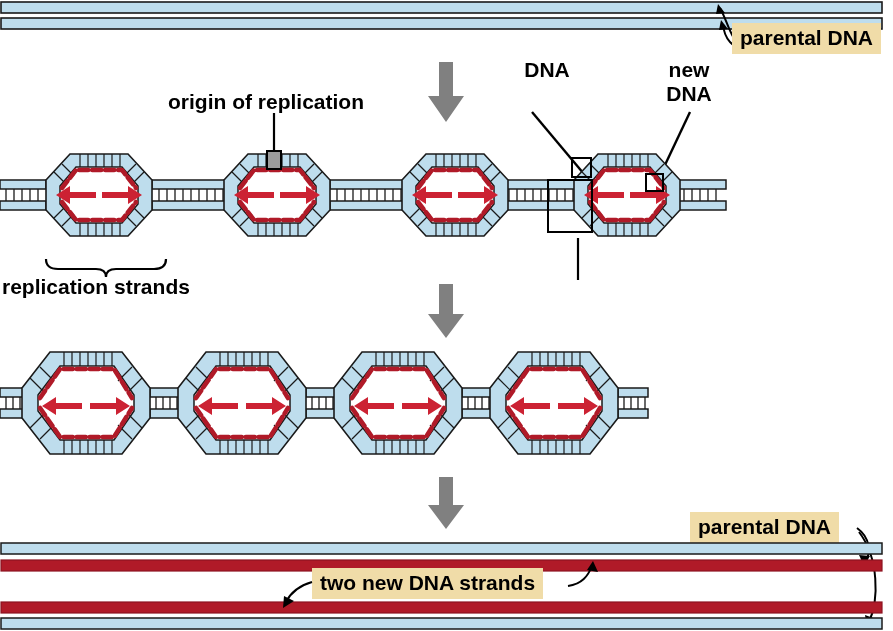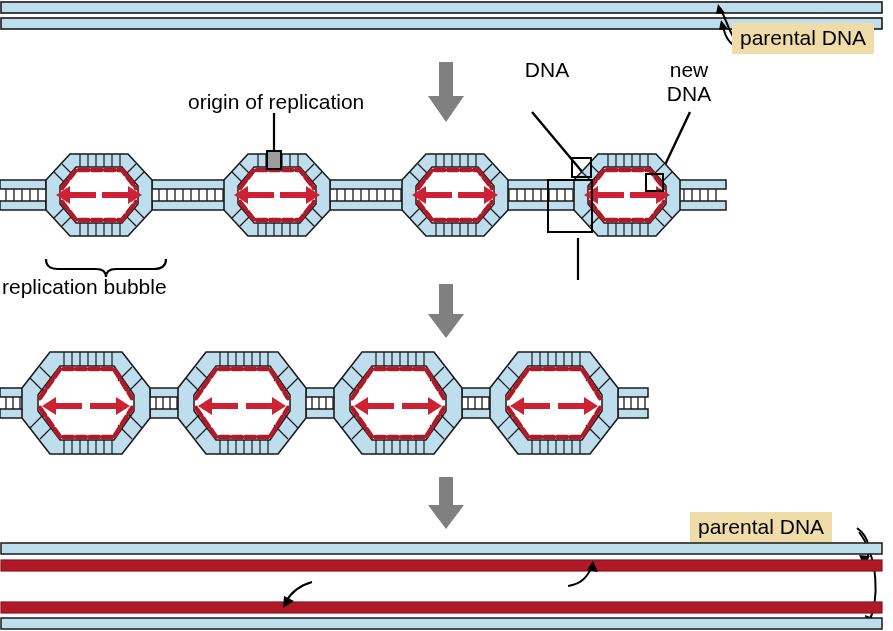--- a/index.html
+++ b/index.html
@@ -1,19 +1,19 @@
 <!DOCTYPE html>
 <html><head>
 <meta charset="utf-8">
 <style>
   html,body{margin:0;padding:0;background:#fff;}
   body{width:893px;height:631px;position:relative;overflow:hidden;
        font-family:"Liberation Sans",sans-serif;color:#000;}
   .stage{position:absolute;inset:0;width:893px;height:631px;}
-  .lbl{position:absolute;white-space:nowrap;line-height:1.12;}
+  .lbl{position:absolute;white-space:nowrap;line-height:1.12;font-weight:bold;}
   .plain{font-size:21px;}
   .boxlbl{background:#f0dca8;padding:3px 8px 4px 8px;font-size:21px;}
   .ctr{text-align:center;}
   svg{display:block;overflow:visible;}
   .svg-abs{position:absolute;}
 </style>
 </head>
 <body>
 
 <div class="stage">
@@ -29,21 +29,21 @@
     <path d="M 58 52 C 42 48 34 38 33 24" fill="none" stroke="#000" stroke-width="2"></path>
     <path d="M 31 20 l 7 9 l -9 1 z" fill="#000"></path>
   </svg>
 
   <div class="lbl boxlbl" style="left:732px;top:23px;">parental DNA</div>
 
   <svg class="svg-abs" style="left:428px;top:62px;" width="36" height="62">
     <path d="M 11 0 h 14 v 34 h 11 L 18 60 L 0 34 h 11 z" fill="#808080"></path>
   </svg>
 
-  <div class="lbl plain" style="left:168px;top:90px;margin-left:20px;">origin of replication</div>
+  <div class="lbl plain" style="left:168px;top:90px;">origin of replication</div>
   <svg class="svg-abs" style="left:271px;top:113px;" width="6" height="48">
     <line x1="3" y1="0" x2="3" y2="48" stroke="#000" stroke-width="2.2"></line>
   </svg>
 
   <div class="lbl plain ctr" style="left:492px;top:58px;width:110px;">
     <div>DNA</div>
   </div>
   <svg class="svg-abs" style="left:530px;top:112px;" width="70" height="68">
     <line x1="2" y1="0" x2="54" y2="62" stroke="#000" stroke-width="2.4"></line>
   </svg>
@@ -272,21 +272,21 @@
     </g>
 
     <rect x="572" y="18" width="19" height="19" fill="none" stroke="#000" stroke-width="2"></rect>
     <rect x="646" y="34" width="17" height="17" fill="none" stroke="#000" stroke-width="2"></rect>
     <rect x="548" y="40" width="44" height="52" fill="none" stroke="#000" stroke-width="2"></rect>
   </svg>
 
   <svg class="svg-abs" style="left:42px;top:255;" width="130" height="24">
     <path d="M 4 4 Q 4 14 16 14 L 54 14 Q 64 14 64 22 Q 64 14 74 14 L 112 14 Q 124 14 124 4" fill="none" stroke="#000" stroke-width="2.2"></path>
   </svg>
-  <div class="lbl plain" style="left:2px;top:275px;">replication bubble</div>
+  <div class="lbl plain" style="left:2px;top:275px;">replication strands</div>
 
   <svg class="svg-abs" style="left:574px;top:238;" width="8" height="42">
     <line x1="4" y1="42" x2="4" y2="0" stroke="#000" stroke-width="2.2"></line>
   </svg>
 
   <svg class="svg-abs" style="left:428px;top:284px;" width="36" height="56">
     <path d="M 11 0 h 14 v 30 h 11 L 18 54 L 0 30 h 11 z" fill="#808080"></path>
   </svg>
 
   <svg class="svg-abs" style="left:0;top:340;" width="740" height="125">
@@ -496,20 +496,21 @@
     <path d="M 22 99 l 9 -8 l -11 -4 z" fill="#000"></path>
   </svg>
 
   <svg class="svg-abs" style="left:0;top:540;" width="893" height="91">
     <rect x="1" y="3" width="881" height="11" fill="#bedded" stroke="#1a1a1a" stroke-width="1.5"></rect>
     <rect x="1" y="20" width="881" height="11" fill="#b01a28" stroke="#8d1320" stroke-width="1.2"></rect>
     <rect x="1" y="62" width="881" height="11" fill="#b01a28" stroke="#8d1320" stroke-width="1.2"></rect>
     <rect x="1" y="78" width="881" height="11" fill="#bedded" stroke="#1a1a1a" stroke-width="1.5"></rect>
   </svg>
 
+  <div class="lbl boxlbl" style="left:312px;top:568px;">two new DNA strands</div>
   <svg class="svg-abs" style="left:560px;top:558px;" width="46" height="32">
     <path d="M 8 28 C 22 26 28 18 32 8" fill="none" stroke="#000" stroke-width="2"></path>
     <path d="M 33 3 l 5 11 l -11 -2 z" fill="#000"></path>
   </svg>
   <svg class="svg-abs" style="left:276px;top:578px;" width="44" height="34">
     <path d="M 36 4 C 22 8 14 16 10 24" fill="none" stroke="#000" stroke-width="2"></path>
     <path d="M 7 30 l 1 -12 l 10 5 z" fill="#000"></path>
   </svg>
 
 </div>

